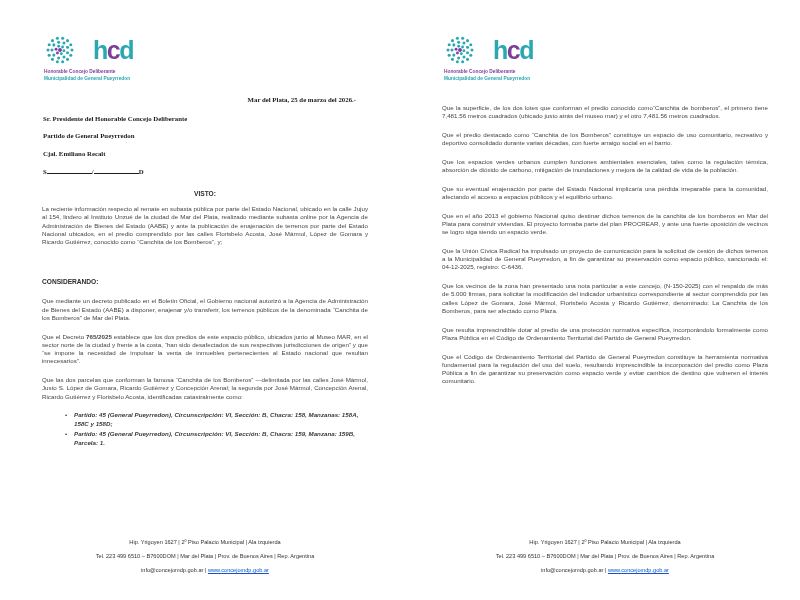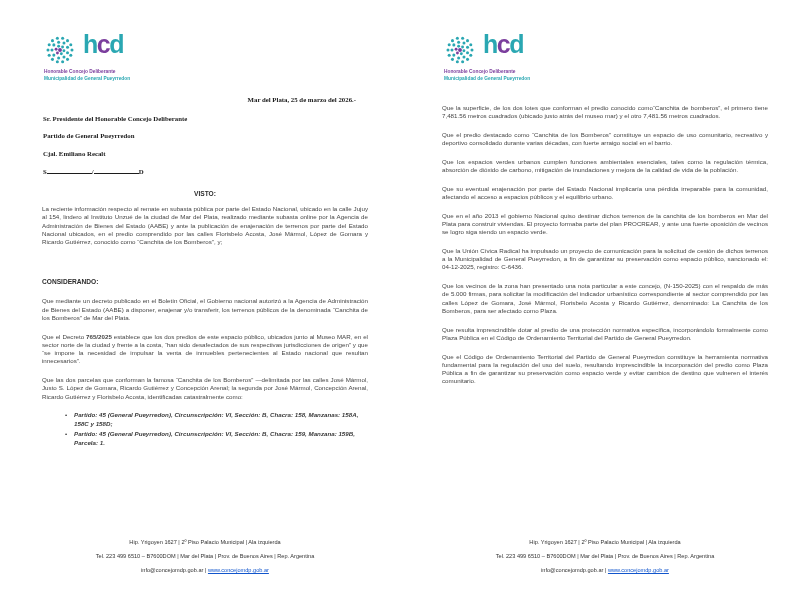--- a/index.html
+++ b/index.html
@@ -5,21 +5,21 @@
   html,body{margin:0;padding:0;background:#ffffff;}
   body{width:800px;height:600px;position:relative;overflow:hidden;
        font-family:"Liberation Sans","DejaVu Sans",sans-serif;}
   .canvas{position:absolute;inset:0;background:#fff;}
   .page{position:absolute;top:0;width:330px;height:600px;background:#fff;}
   #page-left{left:40px;}
   #page-right{left:440px;}
 
   
   .logo{margin:34px 0 0 4px;width:110px;}
-  .logo-row{display:flex;align-items:flex-start;gap:7px;}
+  .logo-row{display:flex;align-items:center;gap:17px;}
   .logo-icon{width:32px;height:32px;flex:0 0 auto;}
   .dt{fill:var(--teal,#2AA7B2);}
   .dp{fill:var(--purple,#7B3E9D);}
   .logo-word{font-weight:800;font-size:25px;line-height:0.82;letter-spacing:-1.5px;}
   .lw-t{color:var(--teal,#2AA7B2);}
   .lw-p{color:var(--purple,#7B3E9D);}
   .logo-sub1{font-size:4.8px;font-weight:bold;color:var(--purple,#7B3E9D);margin-top:3px;white-space:nowrap;}
   .logo-sub2{font-size:4.8px;font-weight:bold;color:var(--teal,#2AA7B2);margin-top:1.5px;white-space:nowrap;}
 
   

